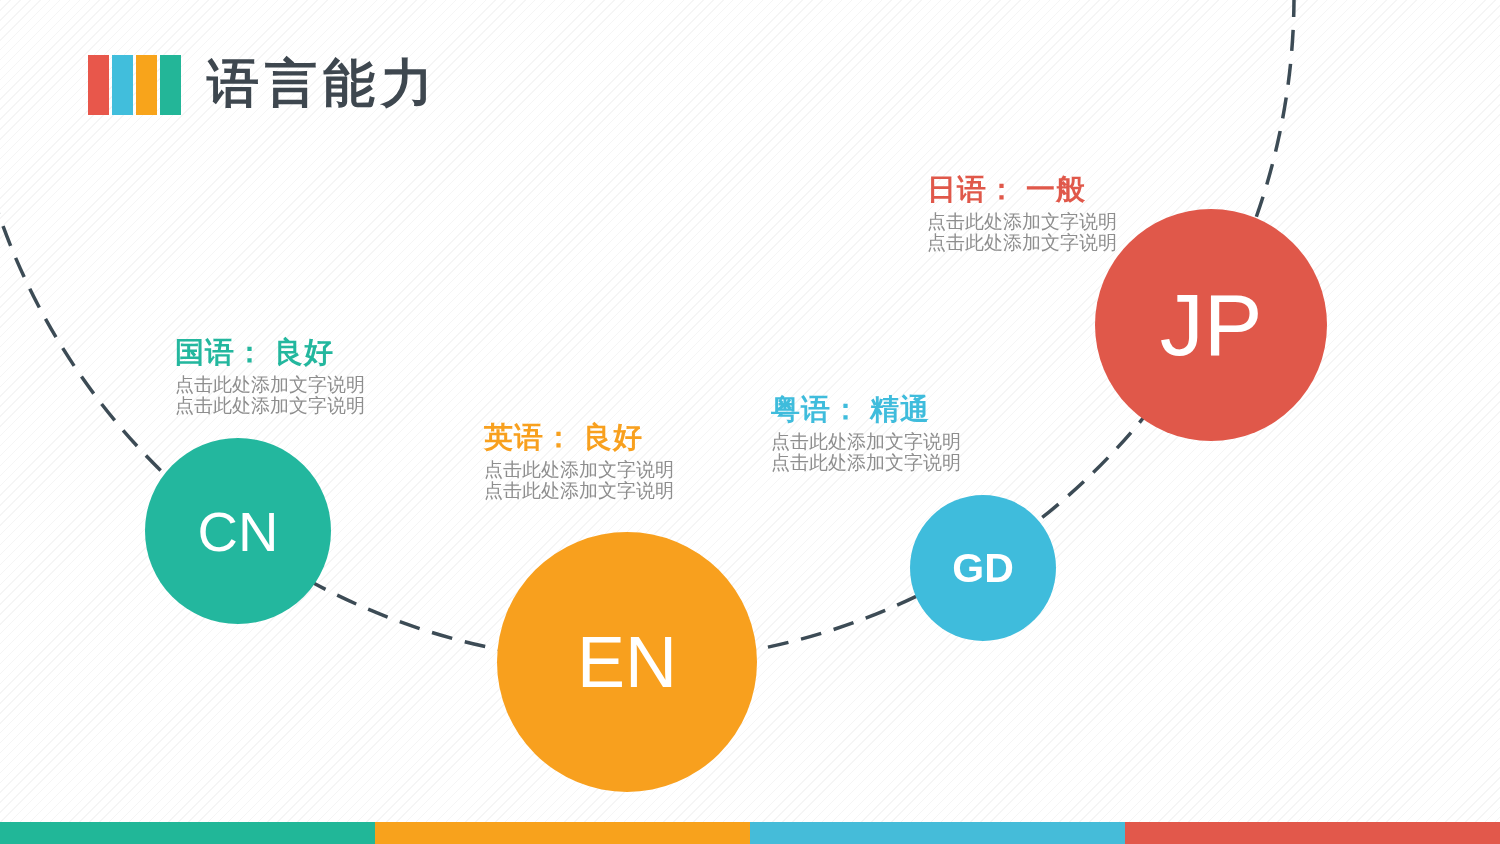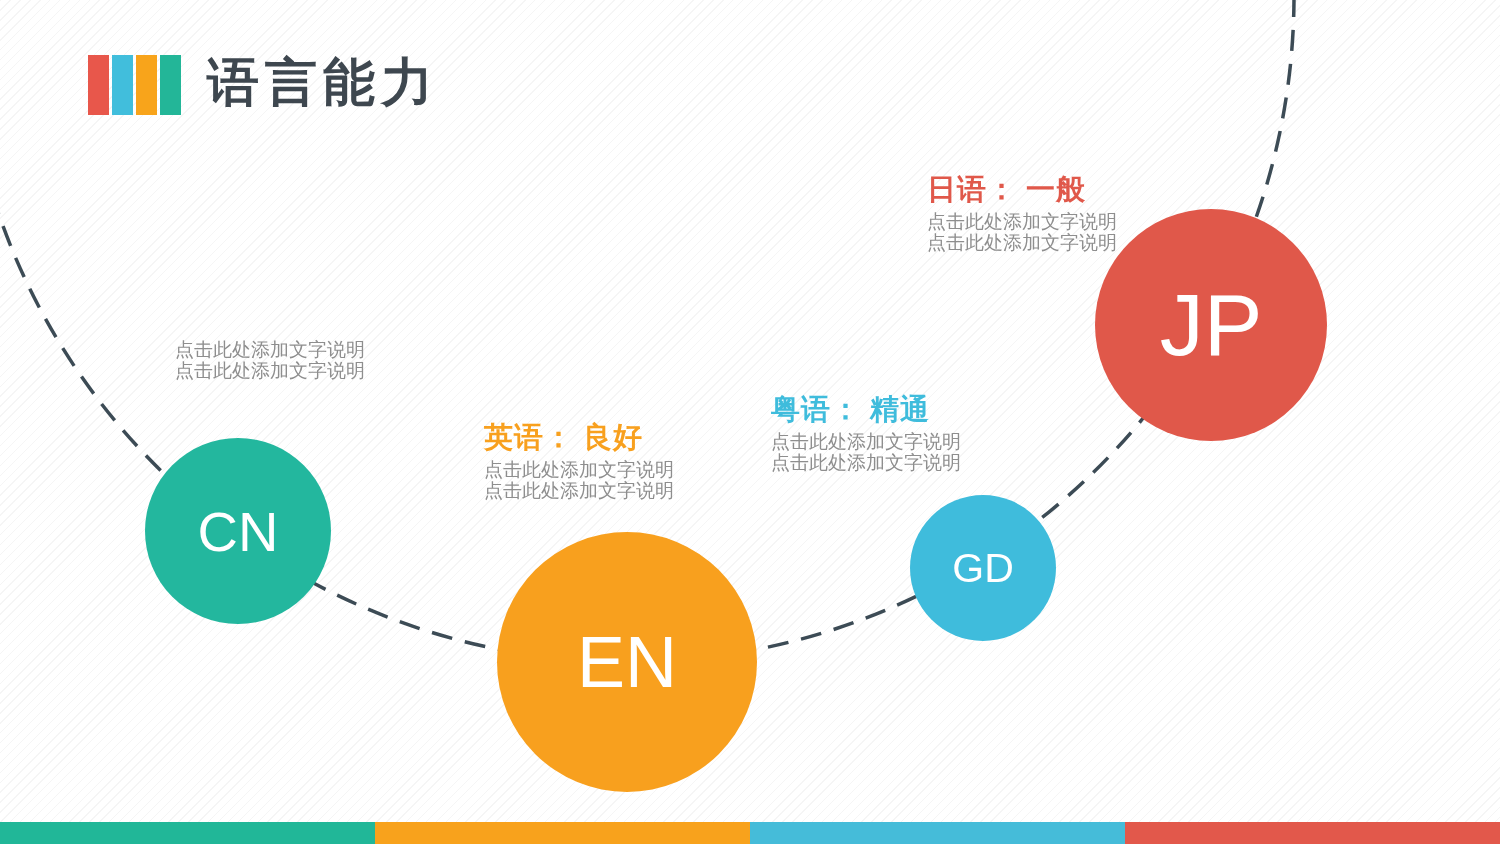--- a/index.html
+++ b/index.html
@@ -43,27 +43,28 @@
 
 <div class="slide">
 
   <div class="header-bars">
     <span style="background-color: rgb(232, 87, 75);"></span>
     <span style="background-color: rgb(65, 190, 220);"></span>
     <span style="background-color: rgb(248, 164, 27);"></span>
     <span style="background-color: rgb(35, 182, 152);"></span>
   </div>
 
-  <h1 class="page-title" style="color: rgb(62, 71, 79); font-family: Liberation Serif, serif;">语言能力</h1>
+  <h1 class="page-title" style="color: rgb(62, 71, 79);">语言能力</h1>
 
   <svg class="curve-svg" viewBox="0 0 1500 844" aria-hidden="true">
     <circle cx="628" cy="-4" r="666" fill="none" stroke-width="3.5" stroke-dasharray="21 13" stroke="#3C4B55"></circle>
   </svg>
 
   <div class="lang-label label-cn">
+    <div class="lang-heading" style="color: rgb(35, 183, 158);">国语： 良好</div>
     <div class="lang-desc">
       <div>点击此处添加文字说明</div>
       <div>点击此处添加文字说明</div>
     </div>
   </div>
   <div class="bubble bubble-cn" style="background-color: rgb(35, 183, 158);">
     <span>CN</span>
   </div>
 
   <div class="lang-label label-en">
@@ -77,21 +78,21 @@
     <span>EN</span>
   </div>
 
   <div class="lang-label label-gd">
     <div class="lang-heading" style="color: rgb(63, 188, 220);">粤语： 精通</div>
     <div class="lang-desc">
       <div>点击此处添加文字说明</div>
       <div>点击此处添加文字说明</div>
     </div>
   </div>
-  <div class="bubble bubble-gd" style="background-color: rgb(63, 188, 220);">
+  <div class="bubble bubble-gd" style="background-color: rgb(63, 188, 220); font-weight: bold;">
     <span>GD</span>
   </div>
 
   <div class="lang-label label-jp">
     <div class="lang-heading" style="color: rgb(224, 88, 74);">日语： 一般</div>
     <div class="lang-desc">
       <div>点击此处添加文字说明</div>
       <div>点击此处添加文字说明</div>
     </div>
   </div>

